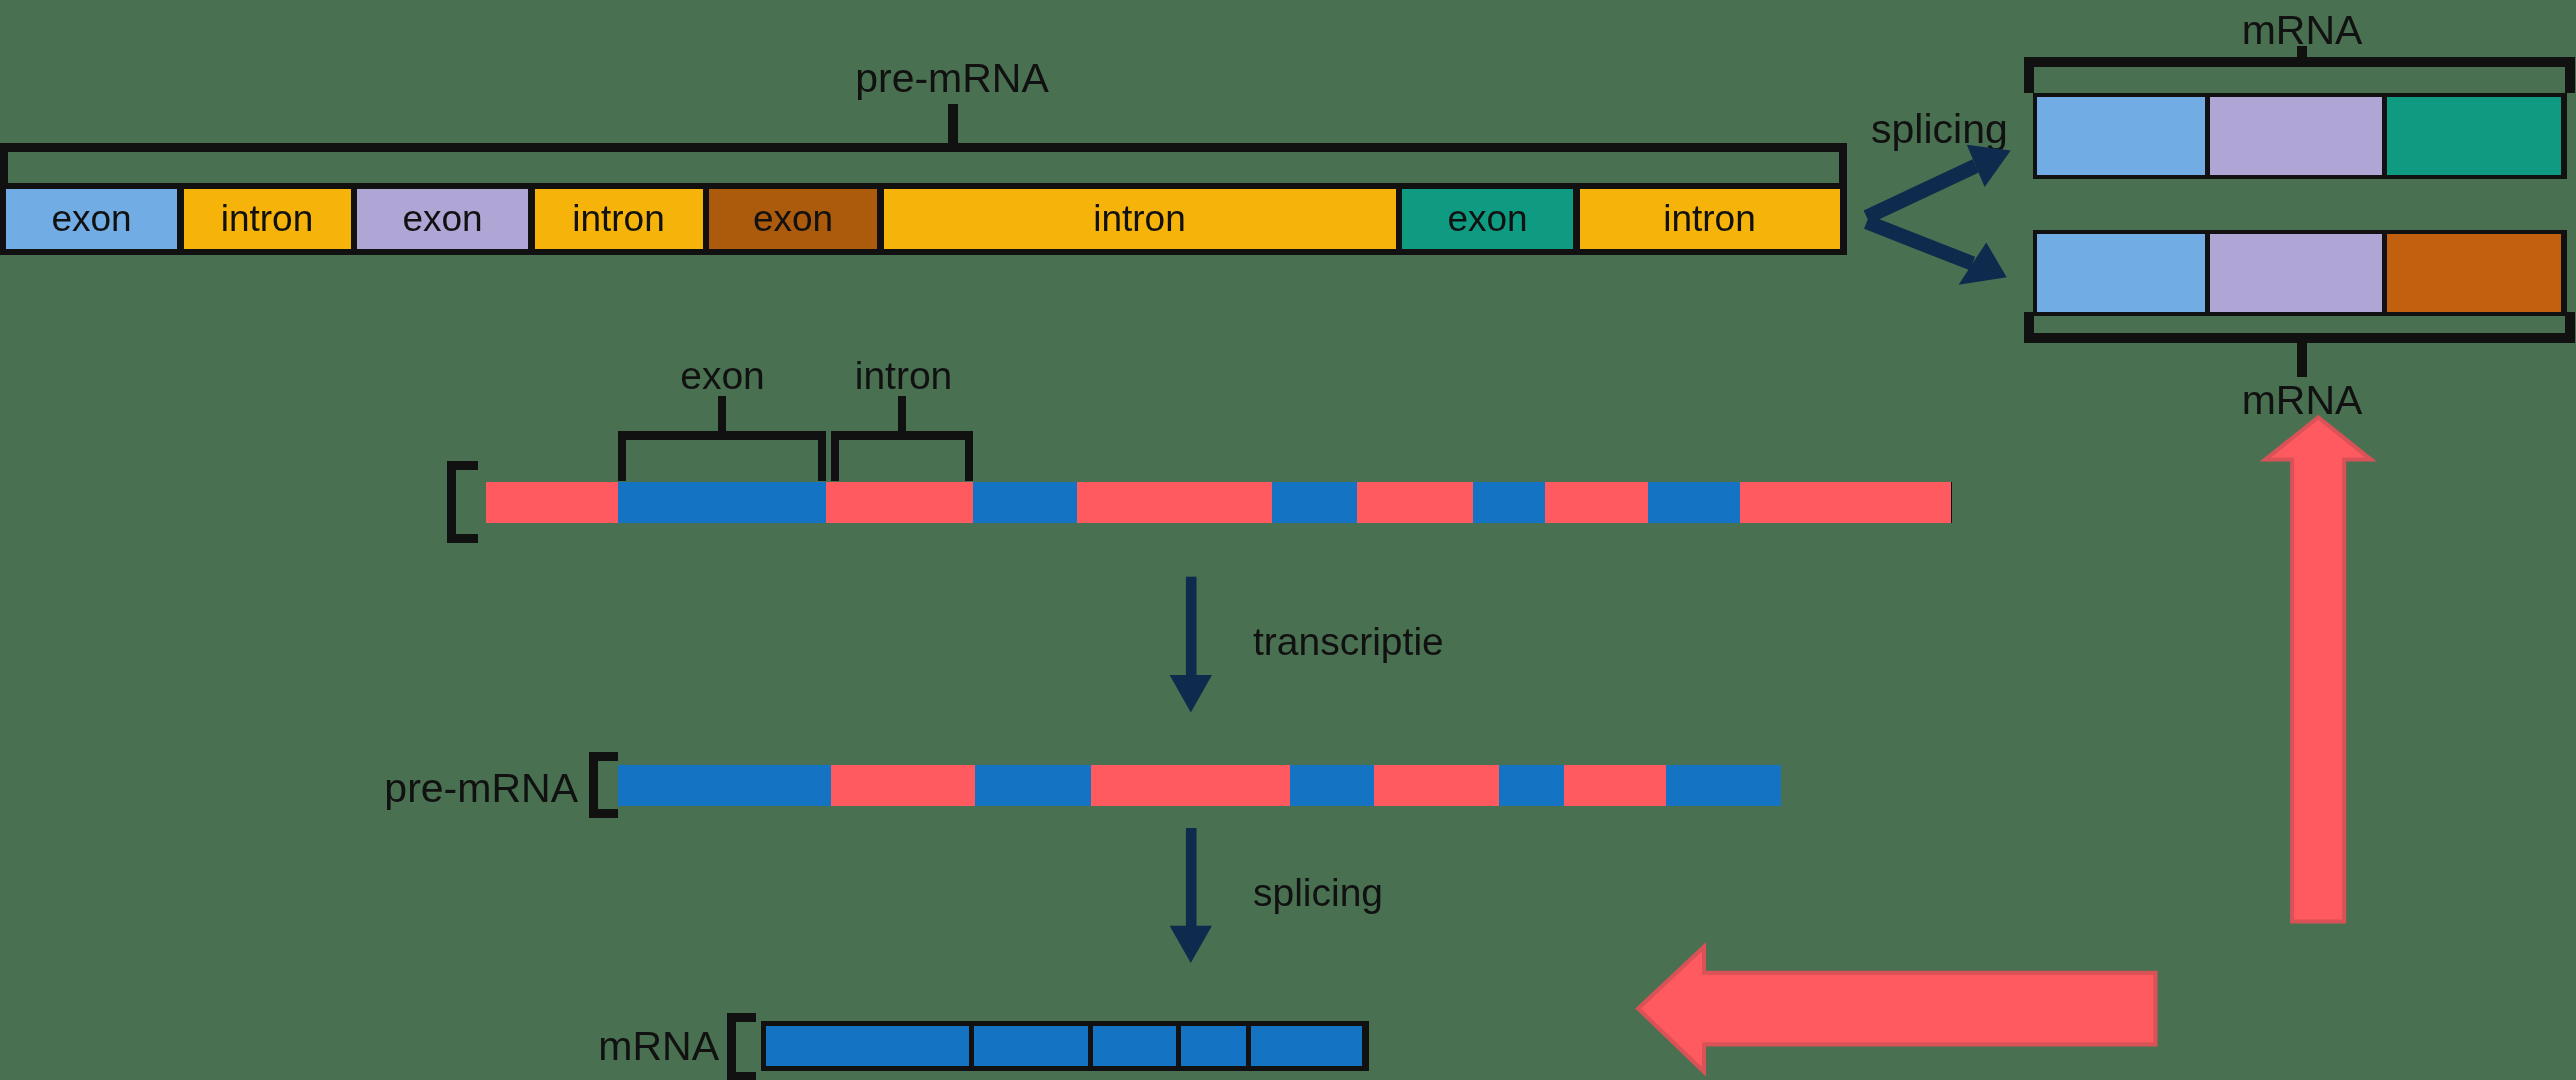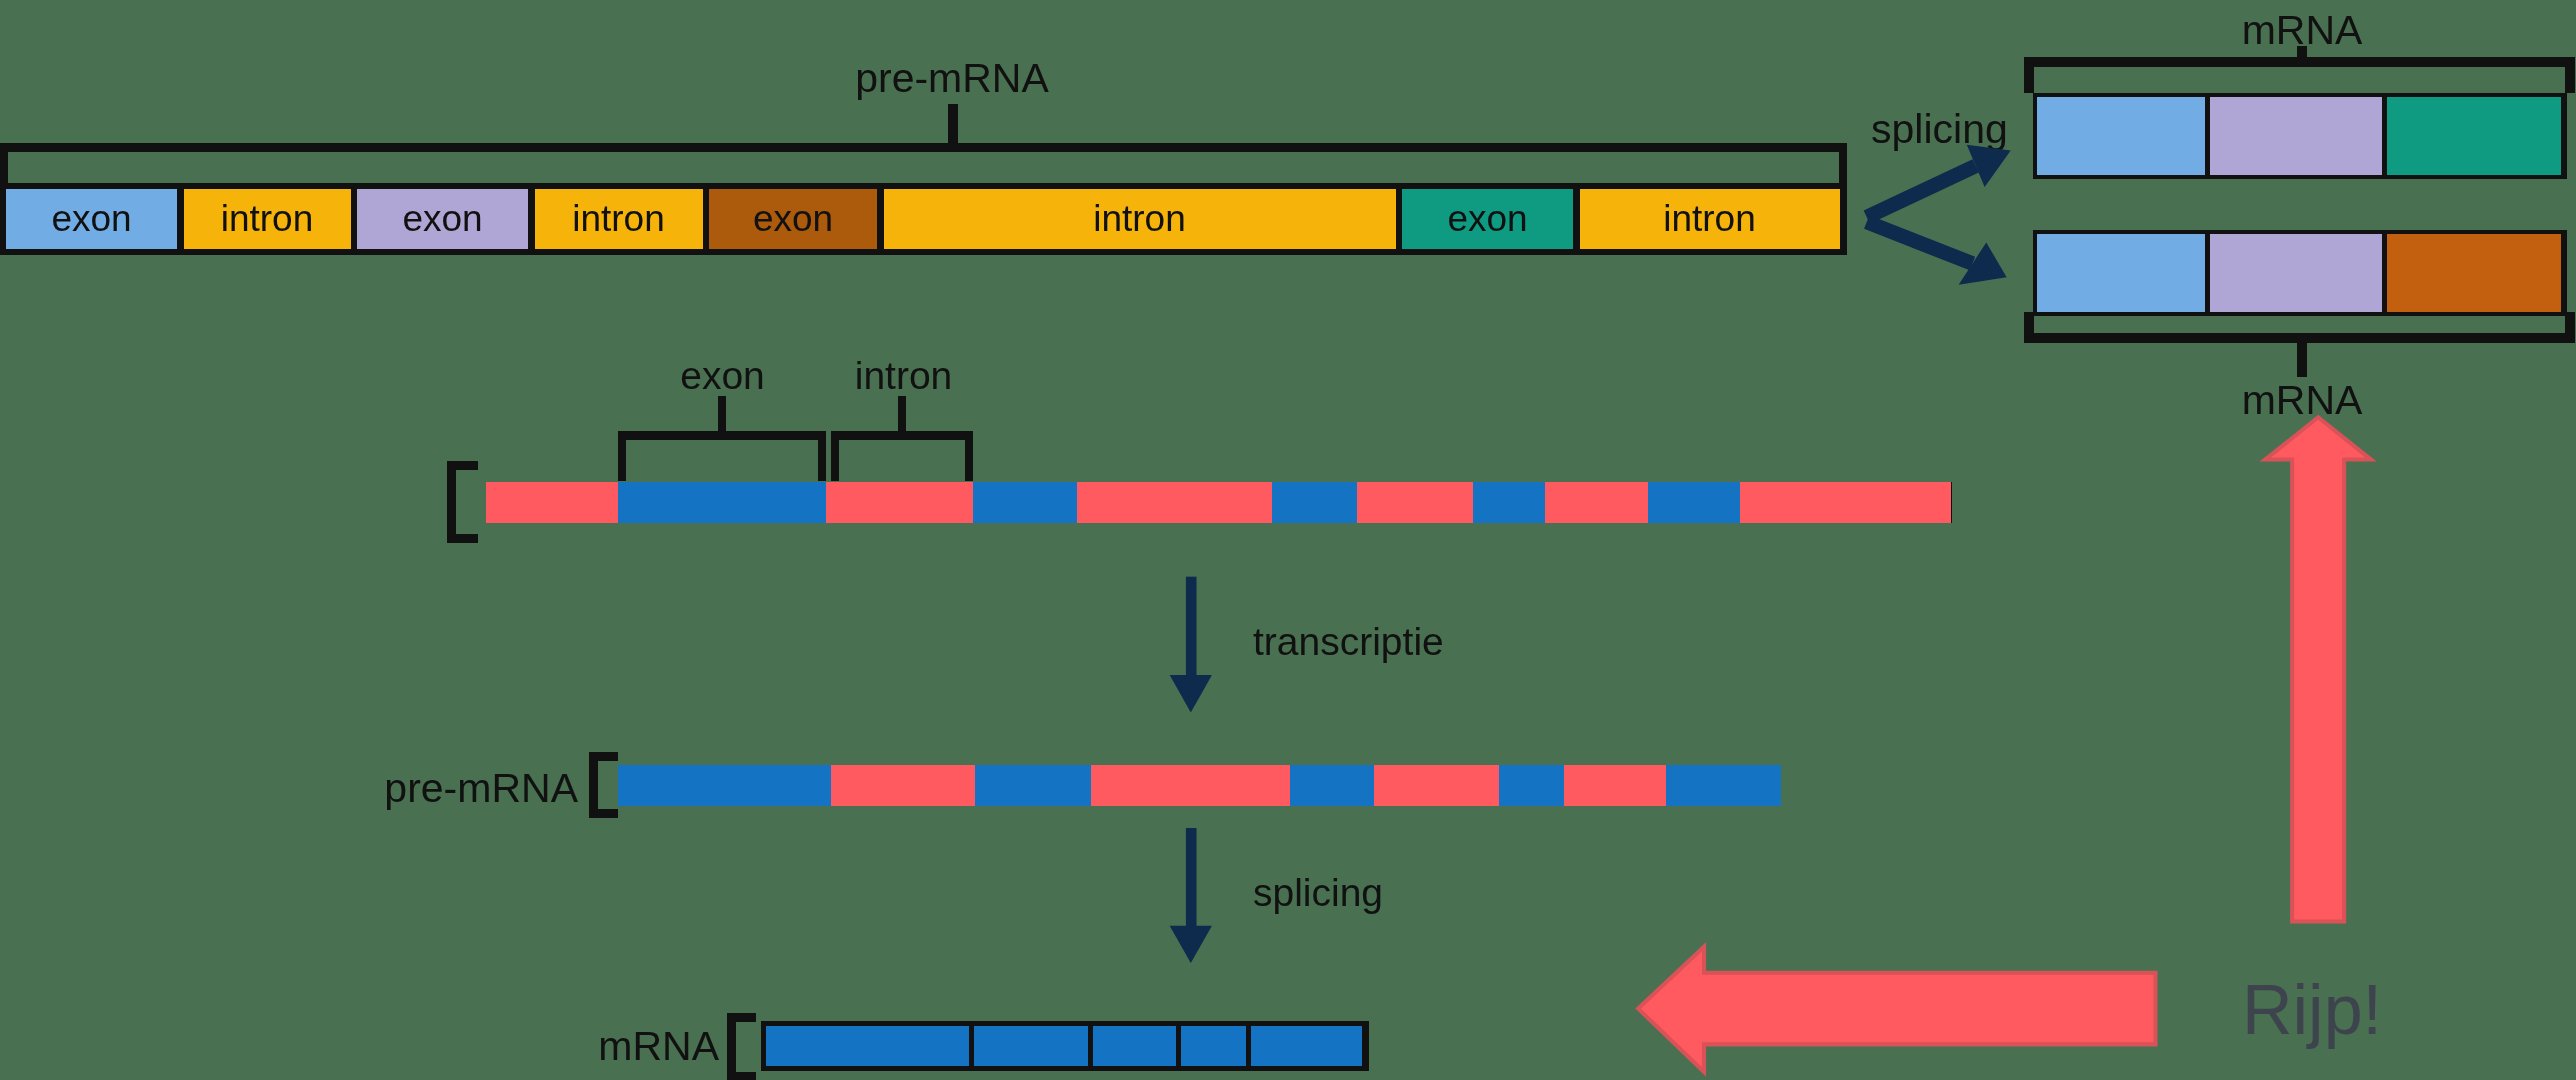--- a/index.html
+++ b/index.html
@@ -138,21 +138,20 @@
   <div class="blk" style="left:727px;top:1013px;width:29px;height:9px;"></div>
   <div class="blk" style="left:727px;top:1072px;width:29px;height:9px;"></div>
   <div class="segbar" style="left:761px;top:1021px;width:608px;height:50px;border:5.7px solid var(--black);gap:4.9px;">
       <div class="seg" style="flex: 0 0 203px; background: var(--strand-blue);"></div>
       <div class="seg" style="flex: 0 0 114px; background: var(--strand-blue);"></div>
       <div class="seg" style="flex: 0 0 83px; background: var(--strand-blue);"></div>
       <div class="seg" style="flex: 0 0 65px; background: var(--strand-blue);"></div>
       <div class="seg" style="flex: 0 0 111px; background: var(--strand-blue);"></div>
     </div>
 
-  <div class="label" style="left:2242px;top:970px;font-size:70px;color:var(--rijp);">Rijp!</div>
 
   <svg class="overlay" width="2576" height="1081" viewBox="0 0 3167 1329">
 
     <g>
       <line x1="2295" y1="267" x2="2429" y2="204" stroke="var(--navy)" stroke-width="18"></line>
       <polygon points="2472,185 2440,230 2418,178" fill="var(--navy)"></polygon>
       <line x1="2295" y1="273" x2="2425" y2="324" stroke="var(--navy)" stroke-width="18"></line>
       <polygon points="2467,341 2408,350 2442,298" fill="var(--navy)"></polygon>
     </g>
 

